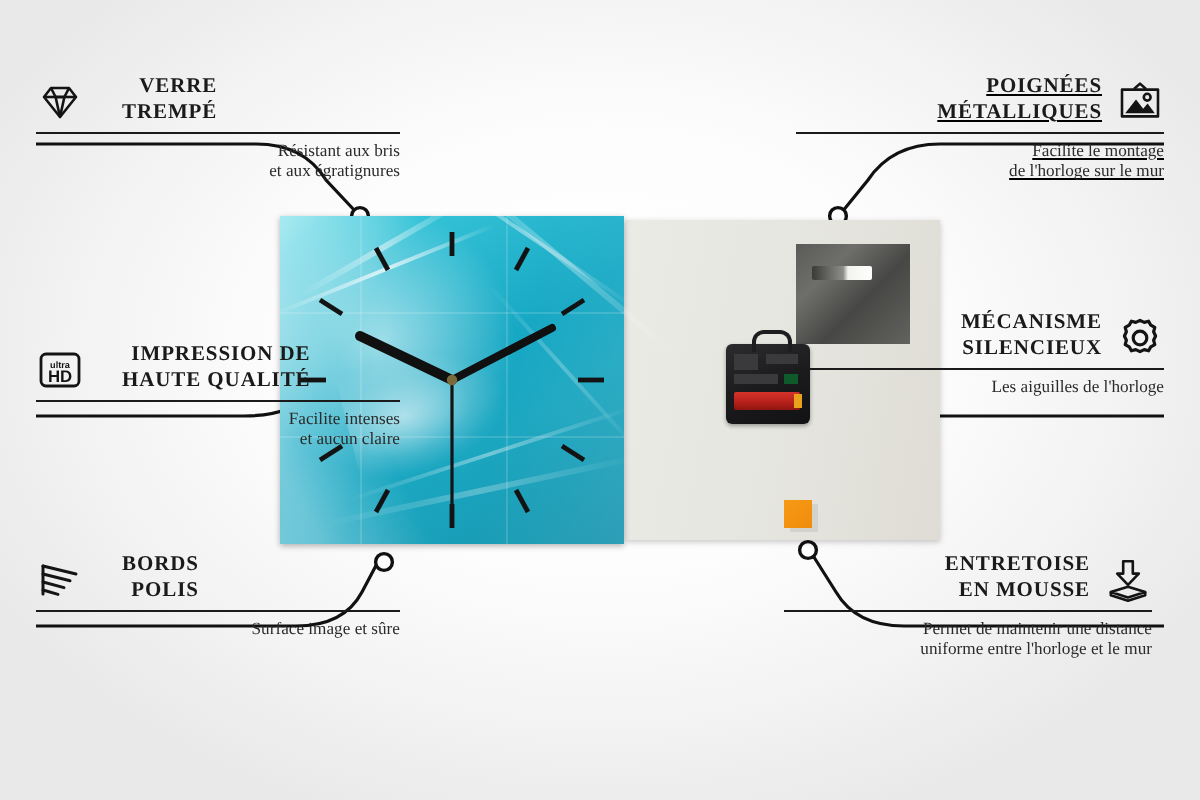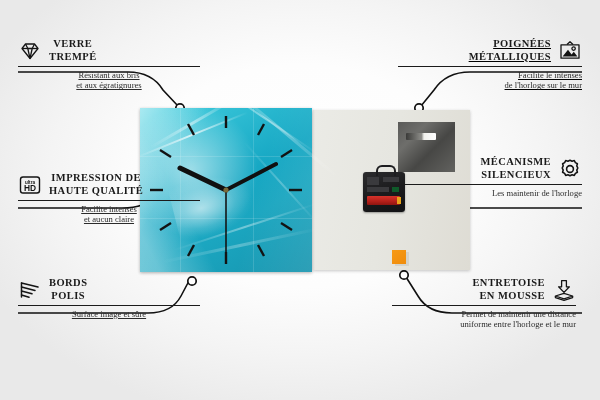--- a/index.html
+++ b/index.html
@@ -70,22 +70,22 @@
     box-shadow:3px 2px 0 rgba(0,0,0,.07);}
 
   
   .callout{position:absolute;width:182px;}
   .co-head{display:flex;align-items:center;gap:7px;}
   .co-title{font-weight:bold;font-size:10.5px;letter-spacing:.45px;color:#1a1a1a;
     line-height:12.5px;text-transform:uppercase;}
   .co-rule{height:1px;background:#1b1b1b;margin:3px 0 3px 0;}
   .co-sub{font-size:8.6px;line-height:10.4px;color:#2b2b2b;}
   .left .co-head{justify-content:flex-start;}
-  .left .co-title{text-align:center;}
-  .left .co-sub{text-align:center;text-decoration:underline;}
+  .left .co-title{text-align:right;margin-left:12px;}
+  .left .co-sub{text-align:right;}
   .right .co-head{justify-content:flex-end;}
   .right .co-title{text-align:right;}
   .right .co-sub{text-align:right;}
   .ico{width:24px;height:24px;flex:0 0 24px;display:block;}
 
   
   #co-verre{left:18px;top:38px;}
   #co-impression{left:18px;top:172px;}
   #co-bords{left:18px;top:277px;}
   #co-poignees{left:398px;top:38px;width:184px;text-decoration:underline;}
@@ -253,41 +253,41 @@
         <g fill="none" stroke="#141414" stroke-width="1.3" stroke-linejoin="round">
           <path d="M9 5.5 L12 2.8 L15 5.5"></path>
           <rect x="3" y="5.8" width="18" height="13.4"></rect>
           <path d="M4.6 17.6 L10 10.8 L13.6 15.4 L15.8 12.8 L19.4 17.6 Z" fill="#141414" stroke="none"></path>
           <circle cx="15.6" cy="9.6" r="1.7"></circle>
         </g>
       </svg>
     </div>
     <div class="co-rule"></div>
     <div class="co-sub">
-      <div>Facilite le intenses</div>
+      <div>Facilite le montage</div>
       <div>de l'horloge sur le mur</div>
     </div>
   </div>
 
   <div class="callout right" id="co-mecanisme">
     <div class="co-head">
       <div class="co-title">
         <div>MÉCANISME</div>
         <div>SILENCIEUX</div>
       </div>
       <svg class="ico" viewBox="0 0 24 24">
         <g fill="none" stroke="#141414" stroke-width="1.6" stroke-linejoin="round">
           <path d="M12 3.2 l2.1 1.0 2.2 -0.6 1.1 2.0 2.0 1.1 -0.6 2.2 1.0 2.1 -1.0 2.1 0.6 2.2 -2.0 1.1 -1.1 2.0 -2.2 -0.6 -2.1 1.0 -2.1 -1.0 -2.2 0.6 -1.1 -2.0 -2.0 -1.1 0.6 -2.2 -1.0 -2.1 1.0 -2.1 -0.6 -2.2 2.0 -1.1 1.1 -2.0 2.2 0.6 Z"></path>
           <circle cx="12" cy="12" r="3.4"></circle>
         </g>
       </svg>
     </div>
     <div class="co-rule"></div>
     <div class="co-sub">
-      <div>Les maintenir de l'horloge</div>
+      <div>Les aiguilles de l'horloge</div>
     </div>
   </div>
 
   <div class="callout right" id="co-entretoise">
     <div class="co-head">
       <div class="co-title">
         <div>ENTRETOISE</div>
         <div>EN MOUSSE</div>
       </div>
       <svg class="ico" viewBox="0 0 24 24">

